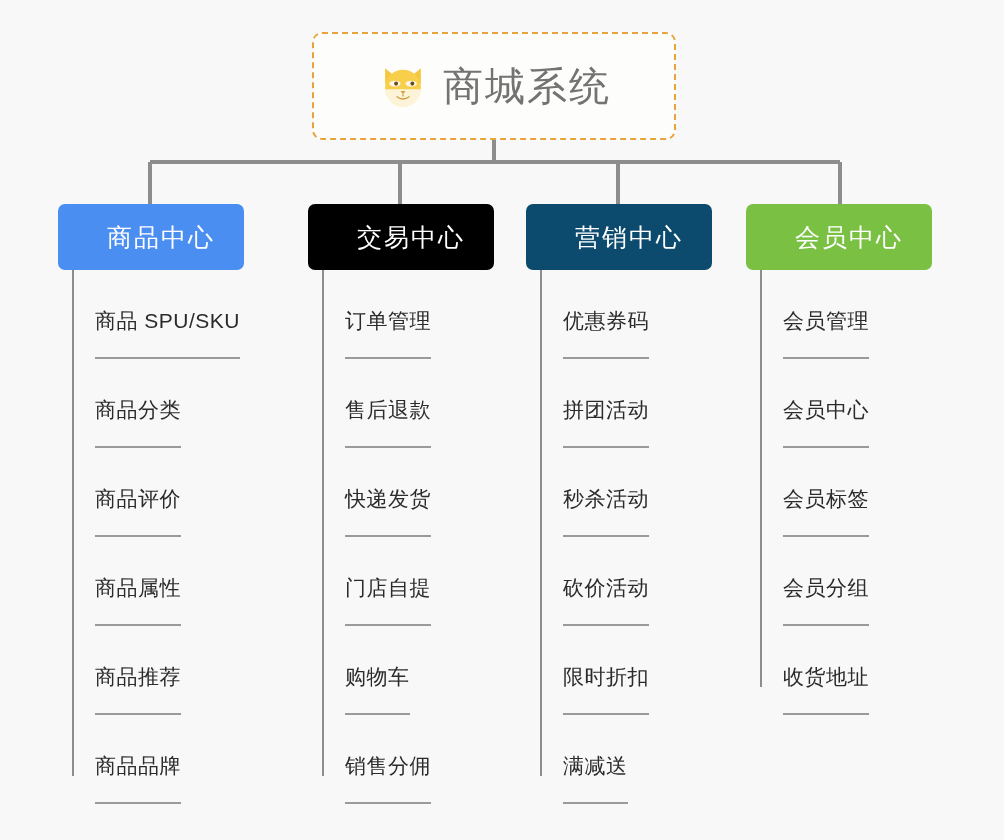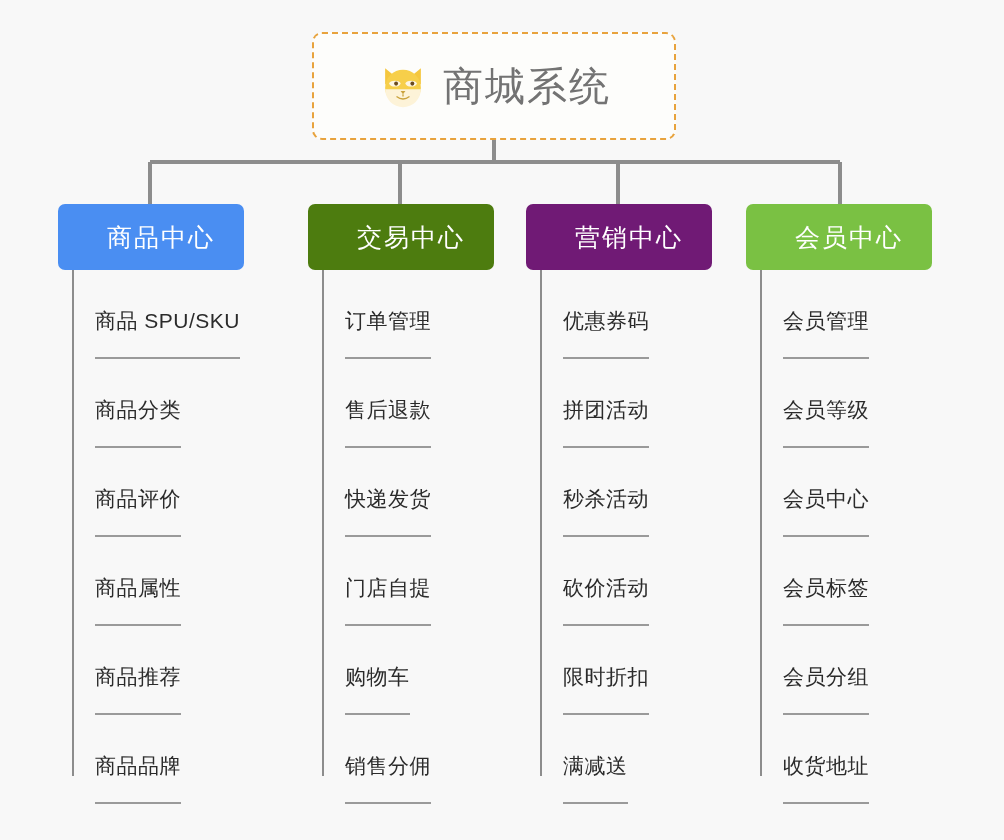--- a/index.html
+++ b/index.html
@@ -182,21 +182,21 @@
         <div class="leaf-item">
             <span class="leaf-label">商品推荐</span>
           </div>
         <div class="leaf-item">
             <span class="leaf-label">商品品牌</span>
           </div>
       </div>
     </div>
 
     <div class="column col-1">
-      <div class="cat-box" style="background:#4d7c0f">
+      <div class="cat-box" style="background:#000000">
         <span>交易中心</span>
       </div>
       <div class="leaf-list">
         <div class="leaf-spine"></div>
         <div class="leaf-item">
             <span class="leaf-label">订单管理</span>
           </div>
         <div class="leaf-item">
             <span class="leaf-label">售后退款</span>
           </div>
@@ -209,21 +209,21 @@
         <div class="leaf-item">
             <span class="leaf-label">购物车</span>
           </div>
         <div class="leaf-item">
             <span class="leaf-label">销售分佣</span>
           </div>
       </div>
     </div>
 
     <div class="column col-2">
-      <div class="cat-box" style="background:#701a75">
+      <div class="cat-box" style="background:#0c4a6e">
         <span>营销中心</span>
       </div>
       <div class="leaf-list">
         <div class="leaf-spine"></div>
         <div class="leaf-item">
             <span class="leaf-label">优惠券码</span>
           </div>
         <div class="leaf-item">
             <span class="leaf-label">拼团活动</span>
           </div>
@@ -245,23 +245,20 @@
     <div class="column col-3">
       <div class="cat-box" style="background:#7ac143">
         <span>会员中心</span>
       </div>
       <div class="leaf-list">
         <div class="leaf-spine"></div>
         <div class="leaf-item">
             <span class="leaf-label">会员管理</span>
           </div>
         <div class="leaf-item">
-            <span class="leaf-label">会员等级</span>
-          </div>
-        <div class="leaf-item">
             <span class="leaf-label">会员中心</span>
           </div>
         <div class="leaf-item">
             <span class="leaf-label">会员标签</span>
           </div>
         <div class="leaf-item">
             <span class="leaf-label">会员分组</span>
           </div>
         <div class="leaf-item">
             <span class="leaf-label">收货地址</span>

